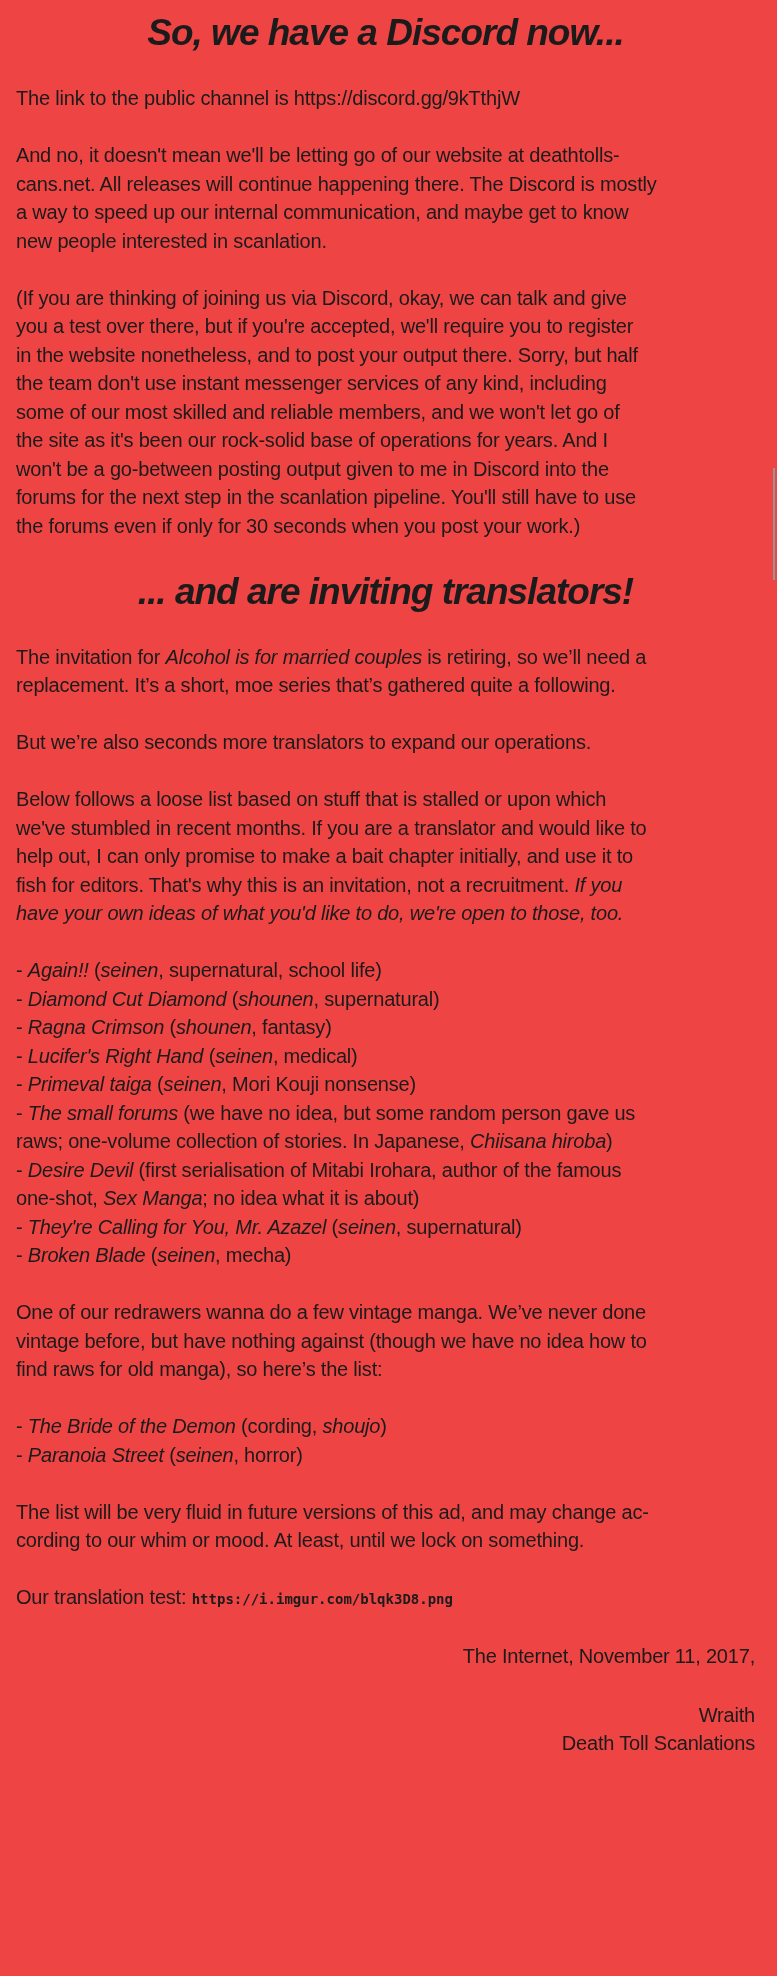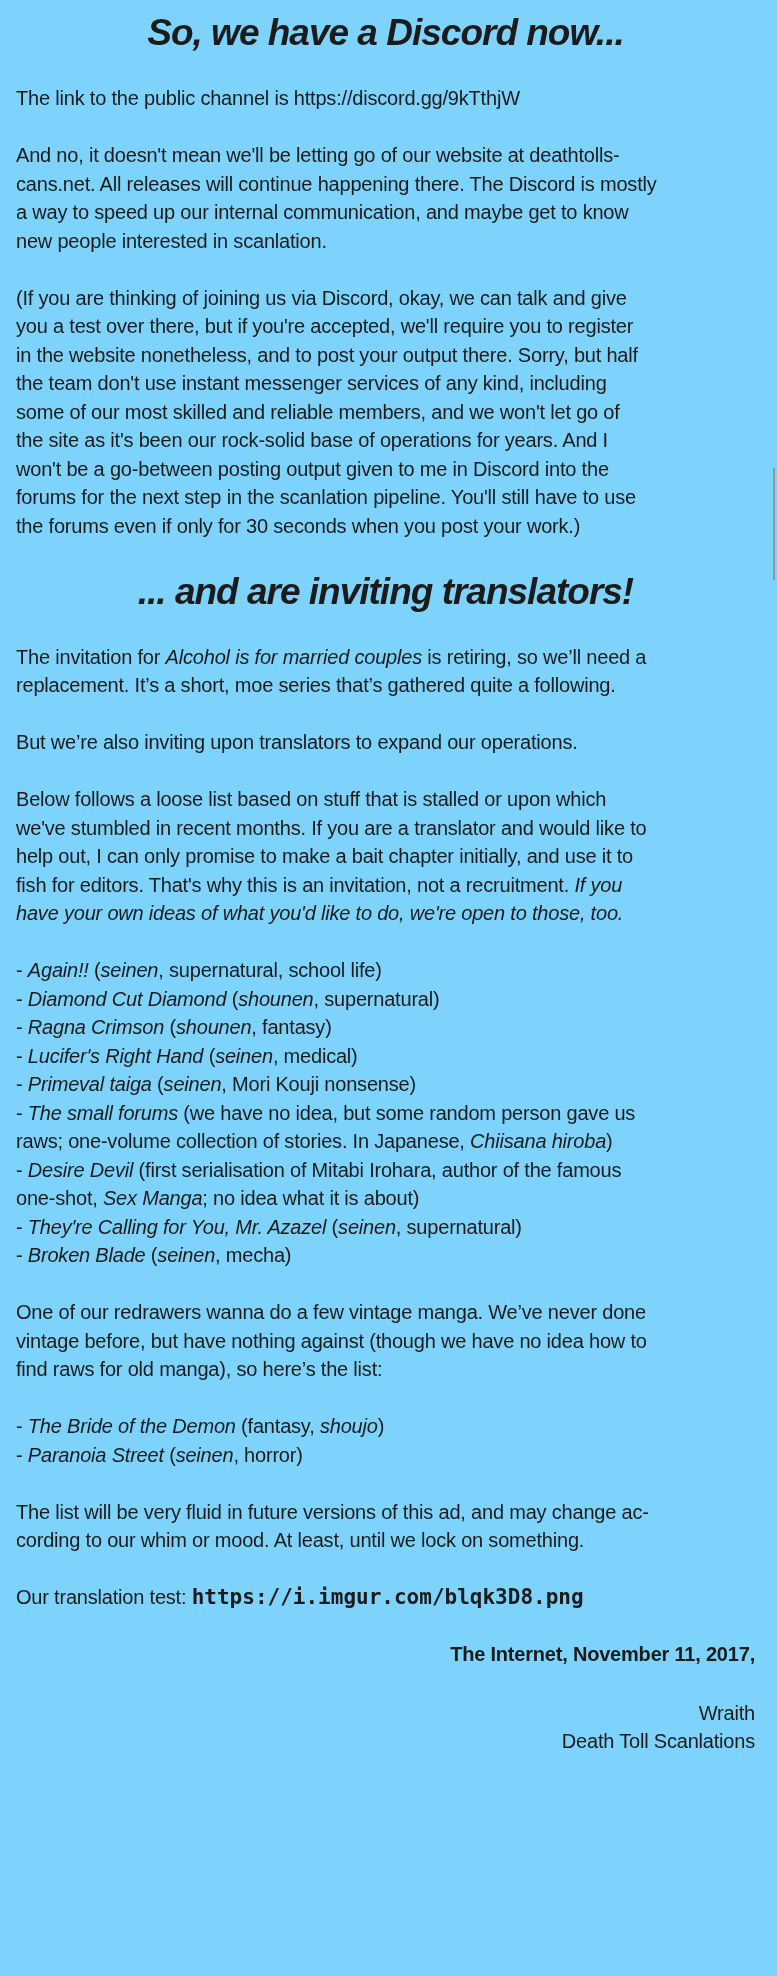--- a/index.html
+++ b/index.html
@@ -1,20 +1,20 @@
 <!DOCTYPE html>
 <html><head>
 <meta charset="utf-8">
 <style>
   html, body { margin: 0; padding: 0; background: #ffffff; }
   .page {
     position: relative;
     width: 777px;
     height: 1976px;
-    background: #7dd3fc;
+    background: #ef4444;
     color: #1b1b1b;
     font-family: "Liberation Sans", sans-serif;
     overflow: hidden;
   }
   .content { padding: 10px 22px 0 16px; }
   .heading {
     font-size: 37px;
     line-height: 46px;
     font-weight: 700;
     font-style: italic;
@@ -29,25 +29,25 @@
     letter-spacing: -0.2px;
     margin: 0 0 28.5px 0;
     white-space: pre-line;
   }
   .run-n { }
   .run-bi { font-weight: 400; font-style: italic; }
   .run-i  { font-style: italic; }
   .run-mono {
     font-family: "DejaVu Sans Mono", monospace;
     font-weight: 700;
-    font-size: 21px;
+    font-size: 14px;
     letter-spacing: 0;
   }
   .signoff { text-align: right; }
-  .signoff-date { margin-top: 16px; margin-bottom: 30px; font-weight: bold; }
+  .signoff-date { margin-top: 16px; margin-bottom: 30px; }
   .signoff-names { margin-bottom: 16px; }
   .artifact-line {
     position: absolute;
     top: 468px;
     right: 2px;
     width: 2px;
     height: 112px;
     background: #969696;
   }
 </style>
@@ -75,21 +75,21 @@
 the site as it's been our rock-solid base of operations for years. And I
 won't be a go-between posting output given to me in Discord into the
 forums for the next step in the scanlation pipeline. You'll still have to use
 the forums even if only for 30 seconds when you post your work.)</span></p>
 
     <div class="heading second">... and are inviting translators!</div>
 
     <p class="para"><span class="run-n">The invitation for </span><span class="run-bi">Alcohol is for married couples</span><span class="run-n"> is retiring, so we’ll need a
 replacement. It’s a short, moe series that’s gathered quite a following.</span></p>
 
-    <p class="para"><span class="run-n">But we’re also inviting upon translators to expand our operations.</span></p>
+    <p class="para"><span class="run-n">But we’re also seconds more translators to expand our operations.</span></p>
 
     <p class="para"><span class="run-n">Below follows a loose list based on stuff that is stalled or upon which
 we've stumbled in recent months. If you are a translator and would like to
 help out, I can only promise to make a bait chapter initially, and use it to
 fish for editors. That's why this is an invitation, not a recruitment. </span><span class="run-i">If you
 have your own ideas of what you'd like to do, we're open to those, too.</span></p>
 
     <p class="para"><span class="run-n">- </span><span class="run-bi">Again!!</span><span class="run-n"> (</span><span class="run-i">seinen</span><span class="run-n">, supernatural, school life)
 - </span><span class="run-bi">Diamond Cut Diamond</span><span class="run-n"> (</span><span class="run-i">shounen</span><span class="run-n">, supernatural)
 - </span><span class="run-bi">Ragna Crimson</span><span class="run-n"> (</span><span class="run-i">shounen</span><span class="run-n">, fantasy)
@@ -99,21 +99,21 @@
 raws; one-volume collection of stories. In Japanese, </span><span class="run-i">Chiisana hiroba</span><span class="run-n">)
 - </span><span class="run-bi">Desire Devil</span><span class="run-n"> (first serialisation of Mitabi Irohara, author of the famous
 one-shot, </span><span class="run-bi">Sex Manga</span><span class="run-n">; no idea what it is about)
 - </span><span class="run-bi">They're Calling for You, Mr. Azazel</span><span class="run-n"> (</span><span class="run-i">seinen</span><span class="run-n">, supernatural)
 - </span><span class="run-bi">Broken Blade</span><span class="run-n"> (</span><span class="run-i">seinen</span><span class="run-n">, mecha)</span></p>
 
     <p class="para"><span class="run-n">One of our redrawers wanna do a few vintage manga. We’ve never done
 vintage before, but have nothing against (though we have no idea how to
 find raws for old manga), so here’s the list:</span></p>
 
-    <p class="para"><span class="run-n">- </span><span class="run-bi">The Bride of the Demon</span><span class="run-n"> (fantasy, </span><span class="run-i">shoujo</span><span class="run-n">)
+    <p class="para"><span class="run-n">- </span><span class="run-bi">The Bride of the Demon</span><span class="run-n"> (cording, </span><span class="run-i">shoujo</span><span class="run-n">)
 - </span><span class="run-bi">Paranoia Street</span><span class="run-n"> (</span><span class="run-i">seinen</span><span class="run-n">, horror)</span></p>
 
 
     <p class="para"><span class="run-n">The list will be very fluid in future versions of this ad, and may change ac-
 cording to our whim or mood. At least, until we lock on something.</span></p>
 
     <p class="para"><span class="run-n">Our translation test: </span><span class="run-mono">https://i.imgur.com/blqk3D8.png</span></p>
 
     <p class="para signoff signoff-date">The Internet, November 11, 2017,</p>
 

